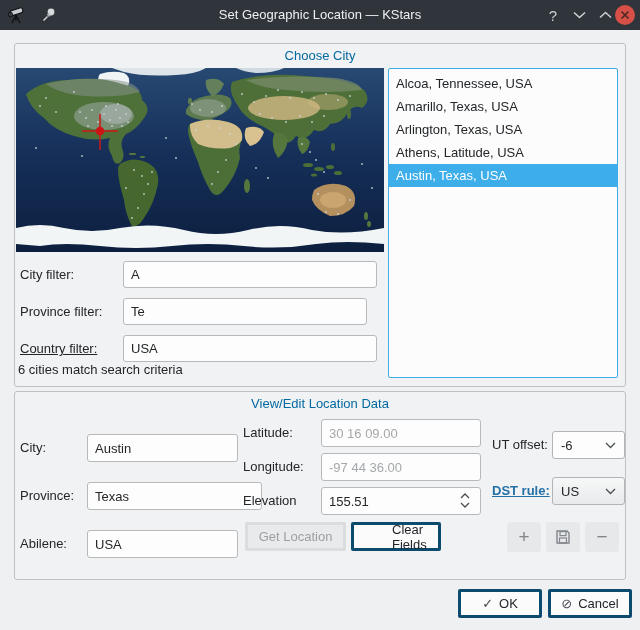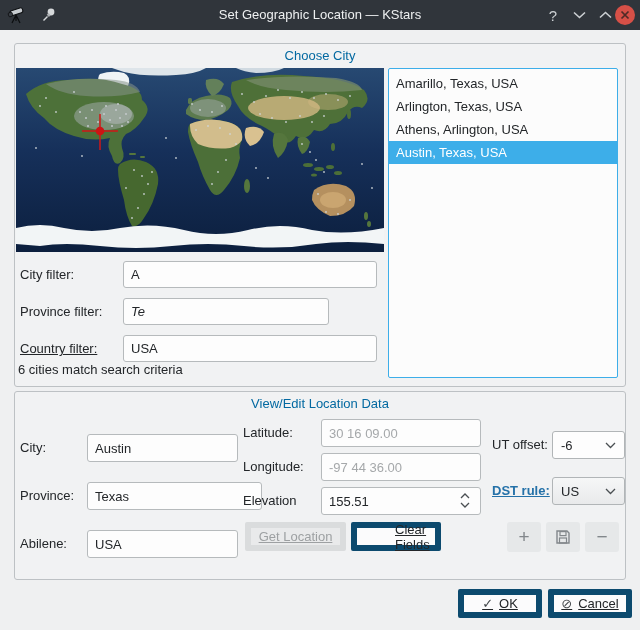--- a/index.html
+++ b/index.html
@@ -27,22 +27,22 @@
     background:#fcfcfc;border:1px solid #3daee9;border-radius:2px;padding-top:3px;overflow:hidden;}
   .list-item{height:23px;line-height:23px;padding-left:7px;white-space:nowrap;}
   .list-item.selected{background:#3daee9;color:#ffffff;}
   
   .lbl{position:absolute;white-space:nowrap;}
   .tfield{position:absolute;box-sizing:border-box;background:#fdfdfd;border:1px solid #b6babc;
     border-radius:3px;padding:0 7px;font-family:"Liberation Sans",sans-serif;font-size:13px;color:#232629;outline:none;}
   .tfield.readonly{color:#a5a8aa;}
   .status{position:absolute;left:18px;top:362px;}
   
-  .btn{position:absolute;box-sizing:border-box;background:#fbfbfc;border:6px solid #0c4a6e;
-    border-radius:2px;display:flex;align-items:center;justify-content:center;gap:6px;font-size:13px;color:#232629;text-decoration:underline;}
+  .btn{position:absolute;box-sizing:border-box;background:#fbfbfc;border:3px solid #0c4a6e;
+    border-radius:2px;display:flex;align-items:center;justify-content:center;gap:6px;font-size:13px;color:#232629;}
   .btn.disabled{background:#e9eaeb;border-color:#dadcdd;color:#9da0a2;}
   .toolbtn{position:absolute;width:34px;height:30px;background:#e6e8e9;border:none;border-radius:3px;
     display:flex;align-items:center;justify-content:center;color:#82878b;font-size:19px;}
   
   .combo{position:absolute;box-sizing:border-box;width:73px;height:28px;border:1px solid #b1b5b7;border-radius:3px;
     display:flex;align-items:center;justify-content:space-between;padding:0 8px;}
   .combo.editable{background:#fdfdfd;}
   .combo.buttonlike{background:linear-gradient(#f6f7f7,#e9eaeb);}
   .link{color:#2471a8;font-weight:bold;text-decoration:underline;}
   .spin{position:absolute;display:flex;flex-direction:column;gap:3px;align-items:center;}
@@ -226,30 +226,31 @@
     </g>
 
     <g>
       <path d="M84,46 L84,82 M66,63 L102,63" stroke="#cf1717" stroke-width="1.5"></path>
       <circle cx="84" cy="63" r="4.3" fill="#cc1414"></circle>
     </g>
   </svg>
 </div>
 
 <div class="citylist">
+  <div class="list-item">Alcoa, Tennessee, USA</div>
   <div class="list-item">Amarillo, Texas, USA</div>
   <div class="list-item">Arlington, Texas, USA</div>
-  <div class="list-item">Athens, Arlington, USA</div>
+  <div class="list-item">Athens, Latitude, USA</div>
   <div class="list-item selected">Austin, Texas, USA</div>
 </div>
 
 <div class="lbl" style="left:20px;top:261px;line-height:27px;">City filter:</div>
 <input class="tfield" style="left: 123px; top: 261px; width: 254px; height: 27px;" value="A">
 <div class="lbl" style="left:20px;top:298px;line-height:27px;">Province filter:</div>
-<input class="tfield" style="left: 123px; top: 298px; width: 206px; height: 27px; font-style: italic;" value="Te">
+<input class="tfield" style="left: 123px; top: 298px; width: 244px; height: 27px;" value="Te">
 <div class="lbl" style="left:20px;top:335px;line-height:27px;text-decoration:underline;">Country filter:</div>
 <input class="tfield" style="left: 123px; top: 335px; width: 254px; height: 27px;" value="USA">
 <div class="status">6 cities match search criteria</div>
 
 <div class="groupbox" style="left:14px;top:391px;width:612px;height:189px;"></div>
 <div class="group-title" style="position:absolute;left:14px;width:612px;top:396px;text-align:center;">View/Edit Location Data</div>
 
 <div class="lbl" style="left:20px;top:434px;line-height:28px;">City:</div>
 <input class="tfield" style="left: 87px; top: 434px; width: 151px; height: 28px;" value="Austin">
 <div class="lbl" style="left:20px;top:482px;line-height:28px;">Province:</div>

